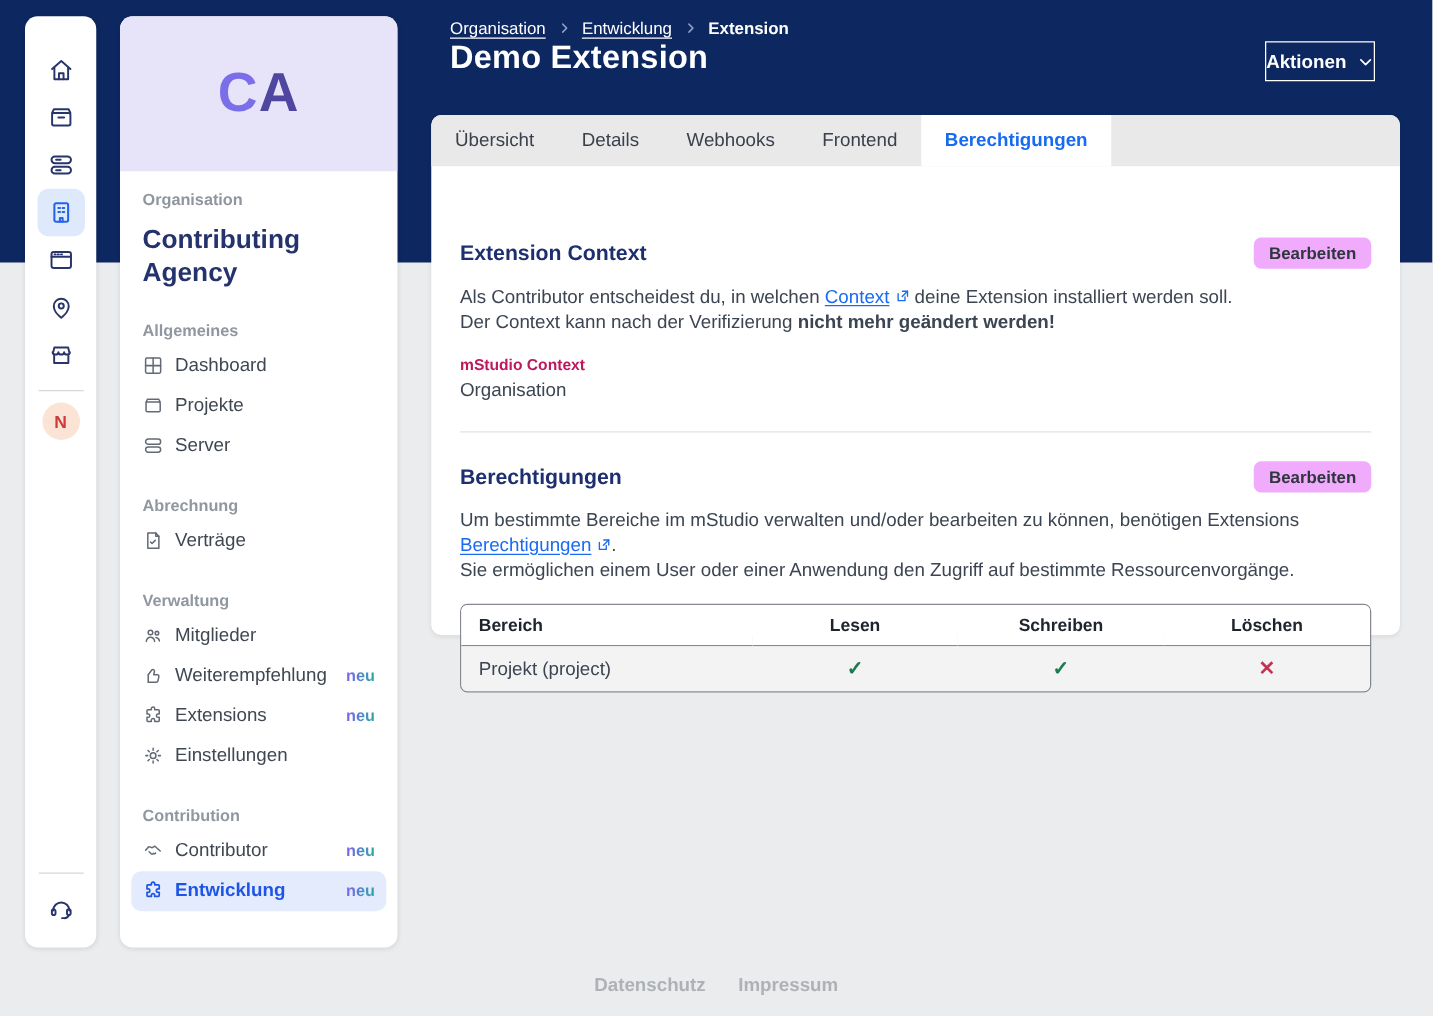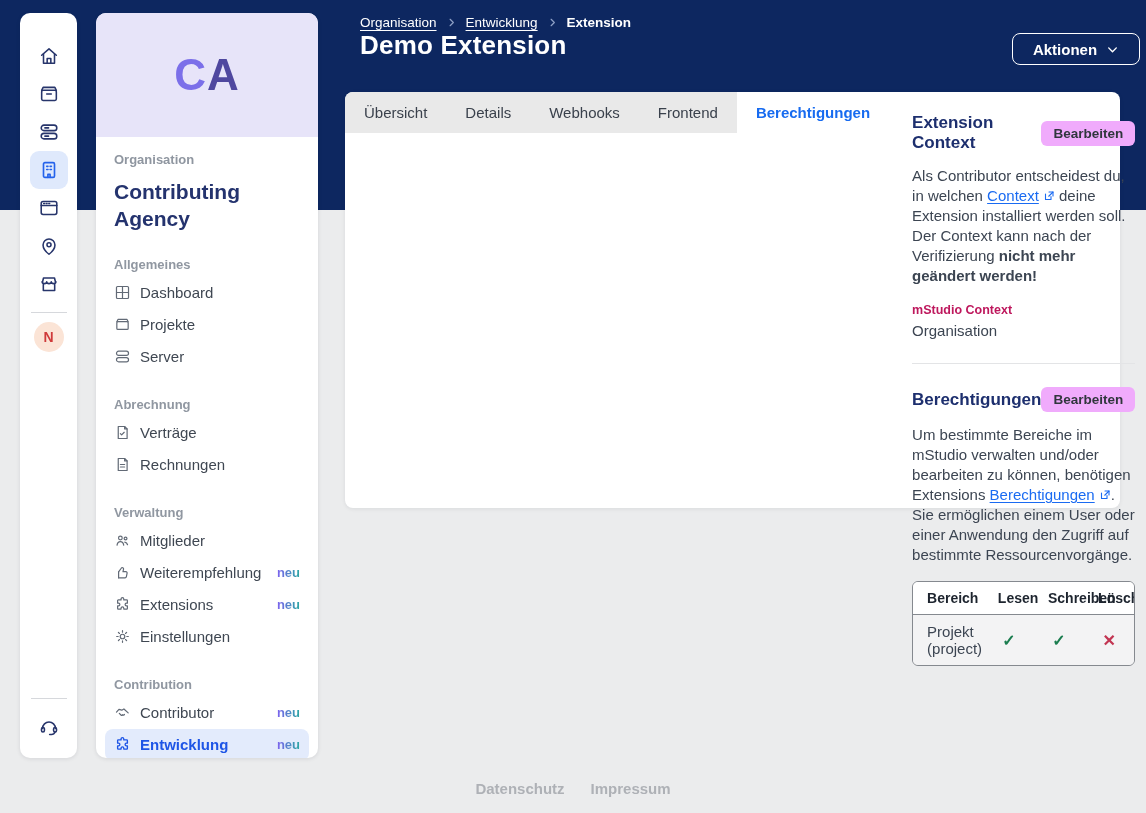--- a/index.html
+++ b/index.html
@@ -64,32 +64,32 @@
 
   
   .main-header { position:absolute; left:360px; top:15px; z-index:2; color:#fff; }
   .breadcrumb { display:flex; align-items:center; gap:9px; font-size:13.5px; }
   .crumb-link { color:#fff; text-decoration:underline; text-underline-offset:3px; cursor:pointer; }
   .crumb-sep { color:#8ea0c6; display:flex; }
   .crumb-current { font-weight:bold; }
   .page-title { font-size:26px; font-weight:bold; letter-spacing:.2px; }
 
   .actions-btn {
-    position:absolute; left:1012px; top:33px; width:128px; height:32px; z-index:2;
-    background:transparent; border:1.5px solid #fff; border-radius:8px;
+    position:absolute; left:1012px; top:33px; width:88px; height:32px; z-index:2;
+    background:transparent; border:1.5px solid #fff; border-radius:0;
     color:#fff; font-weight:bold; font-size:15px; font-family:inherit;
     display:flex; align-items:center; justify-content:center; gap:9px; cursor:pointer;
   }
 
   
   .main-card {
     position:absolute; left:345px; top:92px; width:775px; height:416px;
     background:#fff; border-radius:8px; z-index:2;
     box-shadow:0 1px 4px rgba(16,24,40,.08);
-    display:flex; flex-direction:row;
+    display:flex; flex-direction:column;gap:36px;
   }
   .tabbar { height:41px; background:#e9e9e9; border-radius:8px 8px 0 0; display:flex; flex:none; }
   .tab { padding:0 19px; display:flex; align-items:center; font-size:15px; color:#3a414c; cursor:pointer; }
   .tab.active { background:#fff; color:#176bf0; font-weight:bold; }
   .card-body { padding:21px 23px 0; flex:1; }
 
   .section-head { display:flex; justify-content:space-between; align-items:center; }
   .section-title { font-size:17px; font-weight:bold; color:#1d2f6e; }
   .edit-btn {
     background:#f0abfc; border:none; border-radius:6px; font-family:inherit;
@@ -236,30 +236,20 @@
     <div class="nav-label">Abrechnung</div>
     <div class="nav-item">
       <span class="nicon">
           <svg width="17" height="17" viewBox="0 0 24 24" fill="none" stroke="currentColor" stroke-width="1.7" stroke-linecap="round" stroke-linejoin="round">
             <path d="M6 3.5h9l3.5 3.5v13.5H6z"></path>
             <path d="M15 3.5V7h3.5"></path>
             <path d="M9 13.5l1.8 1.8 3.6-3.6"></path>
           </svg>
         </span>
       <span>Verträge</span>
-    </div>
-    <div class="nav-item">
-      <span class="nicon">
-          <svg width="17" height="17" viewBox="0 0 24 24" fill="none" stroke="currentColor" stroke-width="1.7" stroke-linecap="round" stroke-linejoin="round">
-            <path d="M6 3.5h9l3.5 3.5v13.5H6z"></path>
-            <path d="M15 3.5V7h3.5"></path>
-            <path d="M9 12h6M9 15.5h6"></path>
-          </svg>
-        </span>
-      <span>Rechnungen</span>
     </div>
 
     <div class="nav-label">Verwaltung</div>
     <div class="nav-item">
       <span class="nicon">
           <svg width="17" height="17" viewBox="0 0 24 24" fill="none" stroke="currentColor" stroke-width="1.7" stroke-linecap="round" stroke-linejoin="round">
             <circle cx="9" cy="8.5" r="2.6"></circle>
             <circle cx="16.3" cy="9.2" r="2"></circle>
             <path d="M4.3 18.5c.5-3.2 2.5-4.8 4.7-4.8s4.2 1.6 4.7 4.8"></path>
             <path d="M15.2 14.2c1.9.2 3.4 1.6 3.9 3.8"></path>

